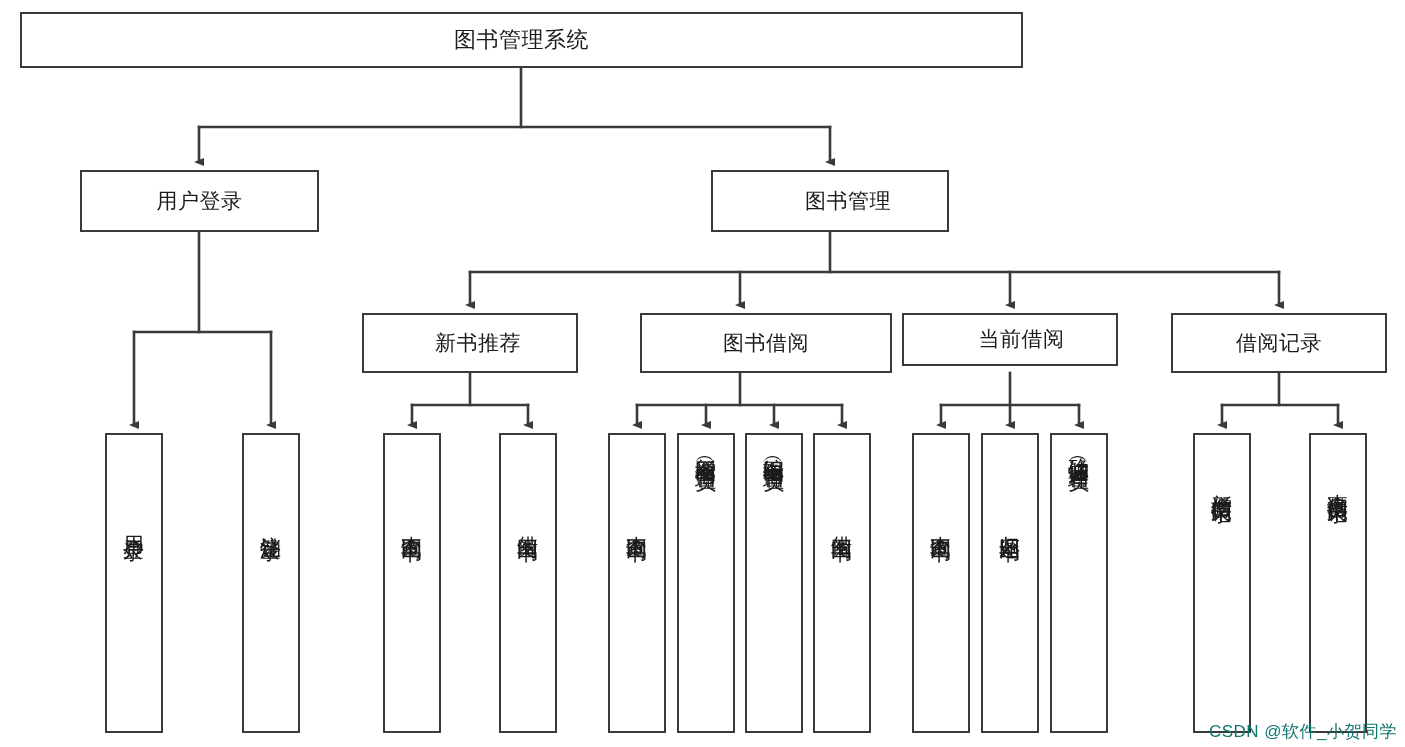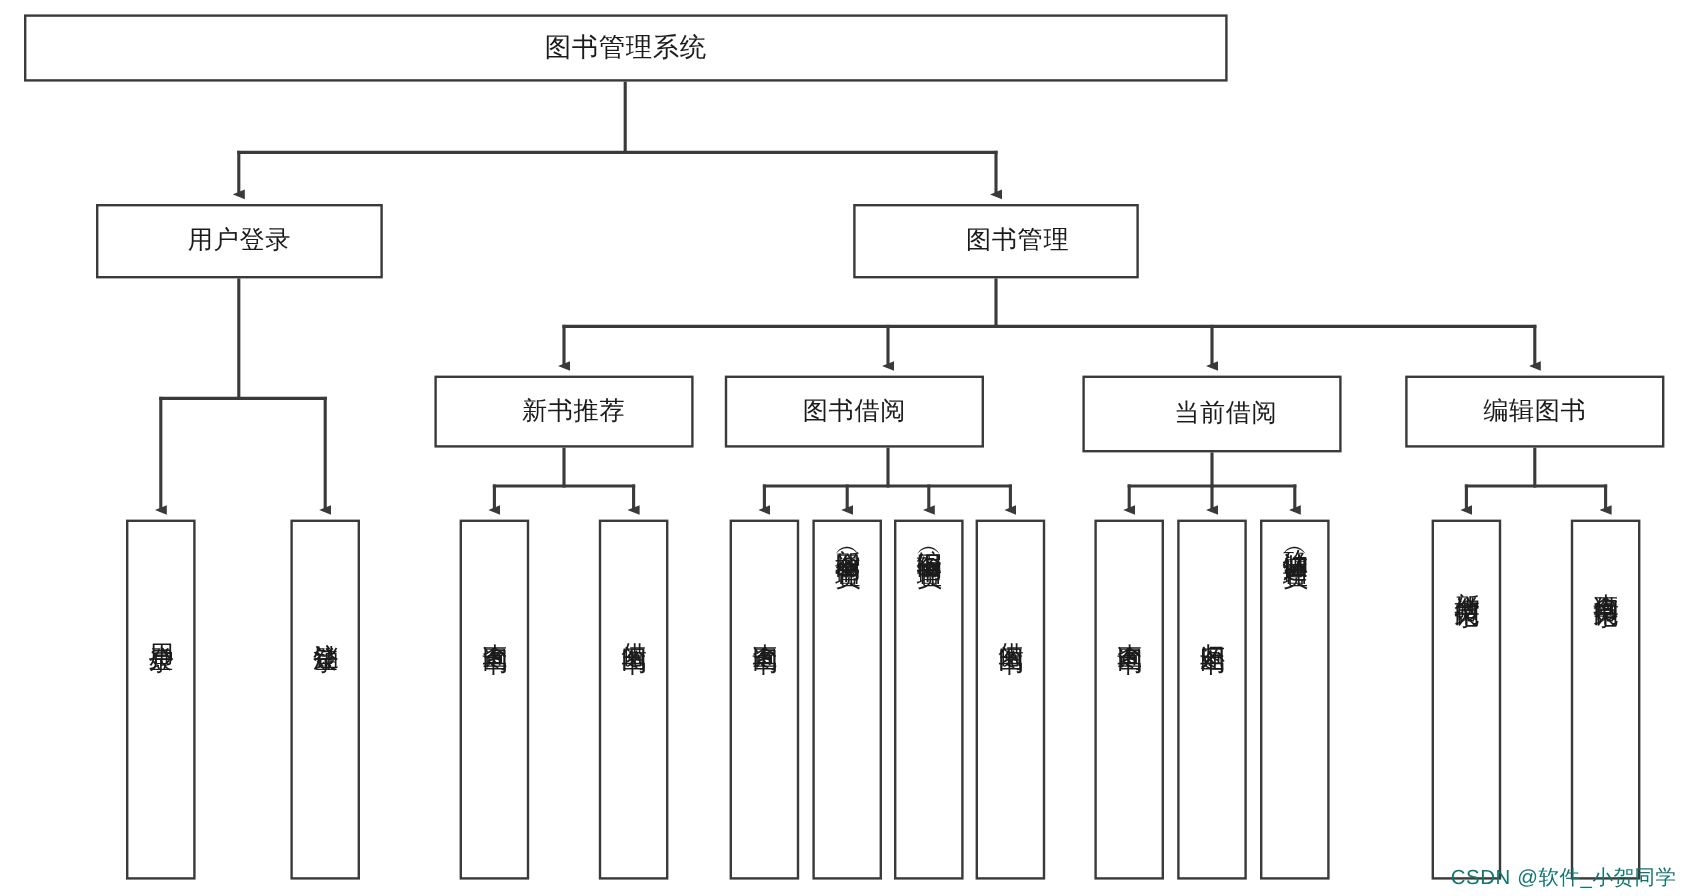--- a/index.html
+++ b/index.html
@@ -138,28 +138,28 @@
   <div class="node horiz" style="left:80px; top:170px; width:239px; height:62px;">
     <span class="label">用户登录</span>
   </div>
   <div class="node horiz" style="left:711px; top:170px; width:238px; height:62px;padding-left:36px;">
     <span class="label">图书管理</span>
   </div>
 
   <div class="node horiz" style="left:362px; top:313px; width:216px; height:60px;padding-left:16px;">
     <span class="label">新书推荐</span>
   </div>
-  <div class="node horiz" style="left:604px; top:313px; width:216px; height:60px;">
+  <div class="node horiz" style="left:640px; top:313px; width:252px; height:60px;">
     <span class="label">图书借阅</span>
   </div>
-  <div class="node horiz" style="left:902px; top:313px; width:216px; height:64px;padding-left:23px;">
+  <div class="node horiz" style="left:902px; top:313px; width:216px; height:53px;padding-left:23px;">
     <span class="label">当前借阅</span>
   </div>
   <div class="node horiz" style="left:1171px; top:313px; width:216px; height:60px;">
-    <span class="label">编辑图书</span>
+    <span class="label">借阅记录</span>
   </div>
 
   <div class="node vert" style="left:105px; top:433px; width:58px; height:300px; padding-top:84px;">
     <span class="label">用户登录</span>
   </div>
   <div class="node vert" style="left:242px; top:433px; width:58px; height:300px; padding-top:84px;">
     <span class="label">注销登录</span>
   </div>
 
   <div class="node vert" style="left:383px; top:433px; width:58px; height:300px; padding-top:84px;">

